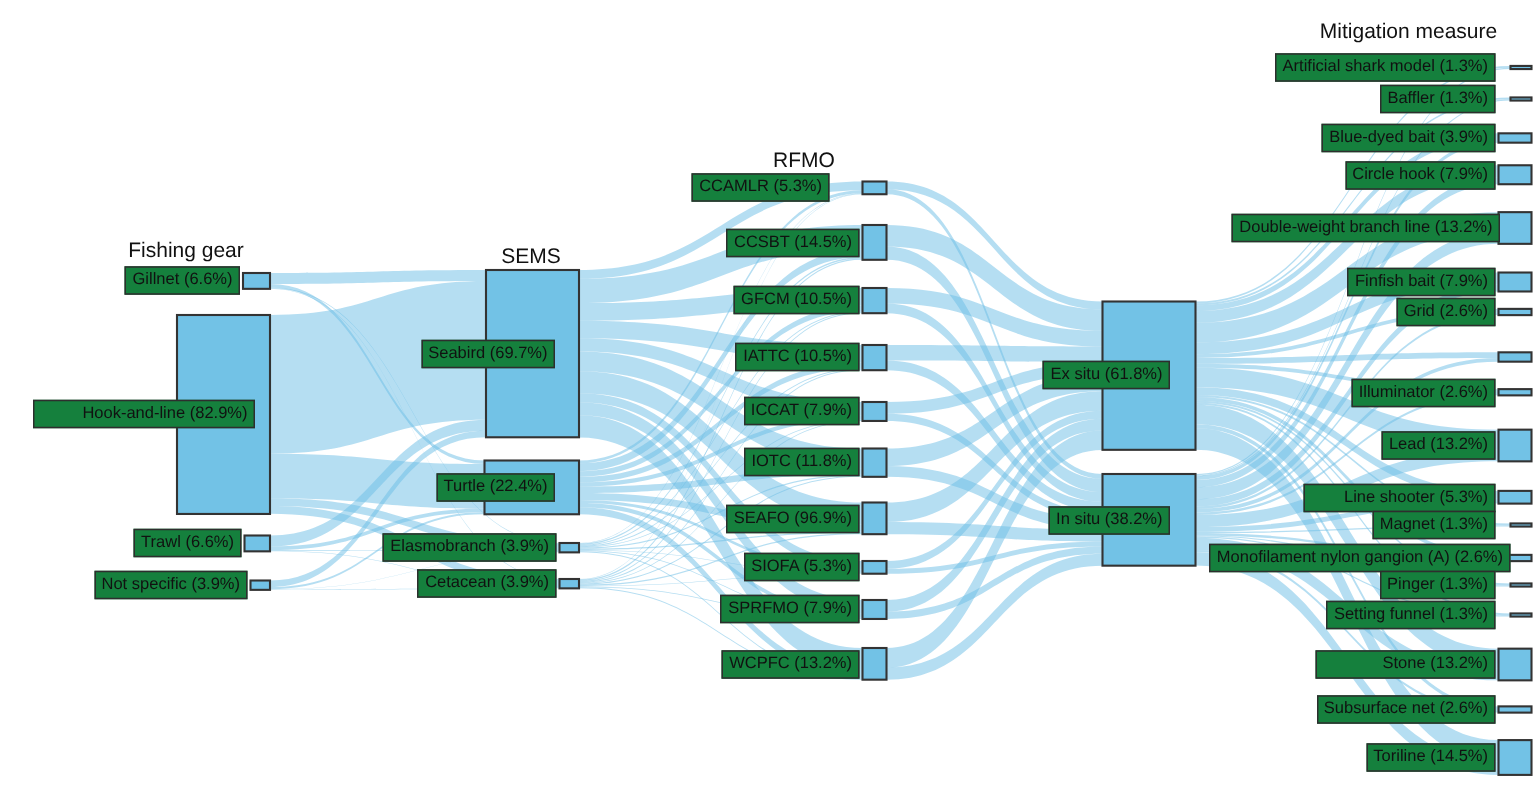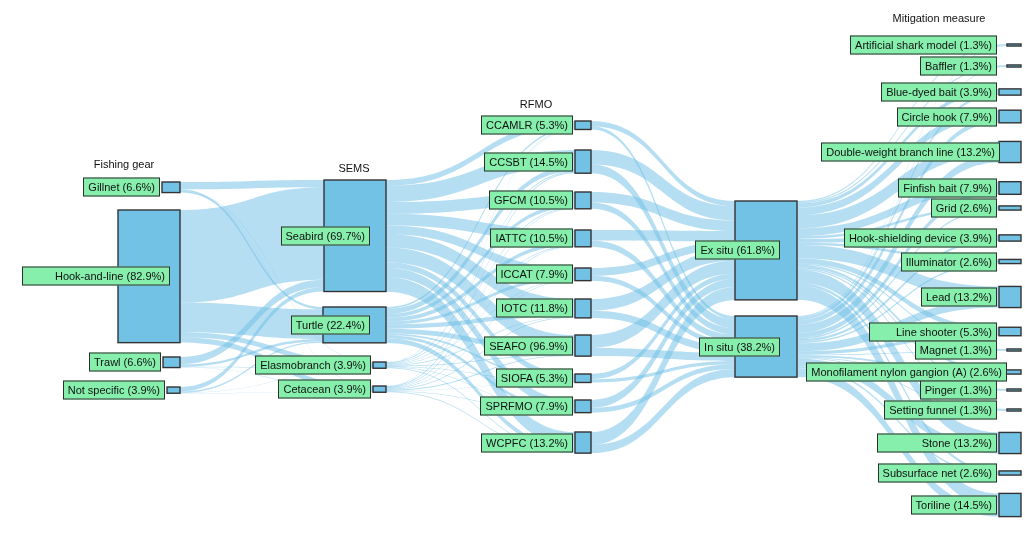--- a/index.html
+++ b/index.html
@@ -7,29 +7,29 @@
     position:relative;
     width:1025px;height:539px;
     background:#ffffff;
     font-family:"Liberation Sans", sans-serif;
     overflow:hidden;
   }
   #sankey-svg{position:absolute;left:0;top:0;}
   .hdr{
     position:absolute;
     transform:translateX(-50%);
-    font-size:11px;
+    font-size:14px;
     color:#111111;
     white-space:nowrap;
     z-index:3;
   }
   .label-box{
     position:absolute;
     transform:translateY(-50%);
-    background:#86efac;
+    background:#15803d;
     border:1px solid #2e2e2e;
     color:#111111;
     font-size:11px;
     line-height:14px;
     padding:1px 4px 2px 4px;
     white-space:nowrap;
     z-index:2;
   }
 </style>
 </head>
@@ -194,40 +194,39 @@
   <div class="hdr" style="left:536px;top:98px">RFMO</div>
   <div class="hdr" style="left:939px;top:12px">Mitigation measure</div>
 <div class="label-box" style="right: 865px; top: 187.28px;">Gillnet (6.6%)</div>
     <div class="label-box" style="right: 855px; top: 276.32px; padding-left: 32px;">Hook-and-line (82.9%)</div>
     <div class="label-box" style="right: 864px; top: 362.28px;">Trawl (6.6%)</div>
     <div class="label-box" style="right: 860px; top: 390.12px;">Not specific (3.9%)</div>
     <div class="label-box" style="right: 655px; top: 235.76px;">Seabird (69.7%)</div>
     <div class="label-box" style="right: 655px; top: 324.92px;">Turtle (22.4%)</div>
     <div class="label-box" style="right: 654px; top: 365.12px;">Elasmobranch (3.9%)</div>
     <div class="label-box" style="right: 654px; top: 389.12px;">Cetacean (3.9%)</div>
-    <div class="label-box" style="right: 452px; top: 125.24px;">CCAMLR (5.3%)</div>
+    <div class="label-box" style="right: 472px; top: 125.24px;">CCAMLR (5.3%)</div>
     <div class="label-box" style="right: 452px; top: 161.6px;">CCSBT (14.5%)</div>
     <div class="label-box" style="right: 452px; top: 200.4px;">GFCM (10.5%)</div>
     <div class="label-box" style="right: 452px; top: 238.4px;">IATTC (10.5%)</div>
     <div class="label-box" style="right: 452px; top: 274.32px;">ICCAT (7.9%)</div>
     <div class="label-box" style="right: 452px; top: 308.44px;">IOTC (11.8%)</div>
     <div class="label-box" style="right: 452px; top: 345.56px;">SEAFO (96.9%)</div>
     <div class="label-box" style="right: 452px; top: 378.24px;">SIOFA (5.3%)</div>
     <div class="label-box" style="right: 452px; top: 406.32px;">SPRFMO (7.9%)</div>
     <div class="label-box" style="right: 452px; top: 442.56px;">WCPFC (13.2%)</div>
     <div class="label-box" style="right: 245px; top: 250.44px;">Ex situ (61.8%)</div>
     <div class="label-box" style="right: 245px; top: 346.56px;">In situ (38.2%)</div>
     <div class="label-box" style="right: 28px; top: 45px;">Artificial shark model (1.3%)</div>
     <div class="label-box" style="right: 28px; top: 66px;">Baffler (1.3%)</div>
     <div class="label-box" style="right: 28px; top: 92px;">Blue-dyed bait (3.9%)</div>
     <div class="label-box" style="right: 28px; top: 116.5px;">Circle hook (7.9%)</div>
     <div class="label-box" style="right: 25px; top: 152px;">Double-weight branch line (13.2%)</div>
     <div class="label-box" style="right: 28px; top: 188px;">Finfish bait (7.9%)</div>
     <div class="label-box" style="right: 28px; top: 208px;">Grid (2.6%)</div>
-    <div class="label-box" style="right: 28px; top: 238px;">Hook-shielding device (3.9%)</div>
     <div class="label-box" style="right: 28px; top: 261.5px;">Illuminator (2.6%)</div>
     <div class="label-box" style="right: 28px; top: 297px;">Lead (13.2%)</div>
     <div class="label-box" style="right: 28px; top: 331.5px; padding-left: 26px;">Line shooter (5.3%)</div>
     <div class="label-box" style="right: 28px; top: 350px;">Magnet (1.3%)</div>
     <div class="label-box" style="right: 18px; top: 372px;">Monofilament nylon gangion (A) (2.6%)</div>
     <div class="label-box" style="right: 28px; top: 390px;">Pinger (1.3%)</div>
     <div class="label-box" style="right: 28px; top: 410px; margin-left: 32px;">Setting funnel (1.3%)</div>
     <div class="label-box" style="right: 28px; top: 443px; padding-left: 44px;">Stone (13.2%)</div>
     <div class="label-box" style="right: 28px; top: 473px;">Subsurface net (2.6%)</div>
     <div class="label-box" style="right: 28px; top: 505px;">Toriline (14.5%)</div>

